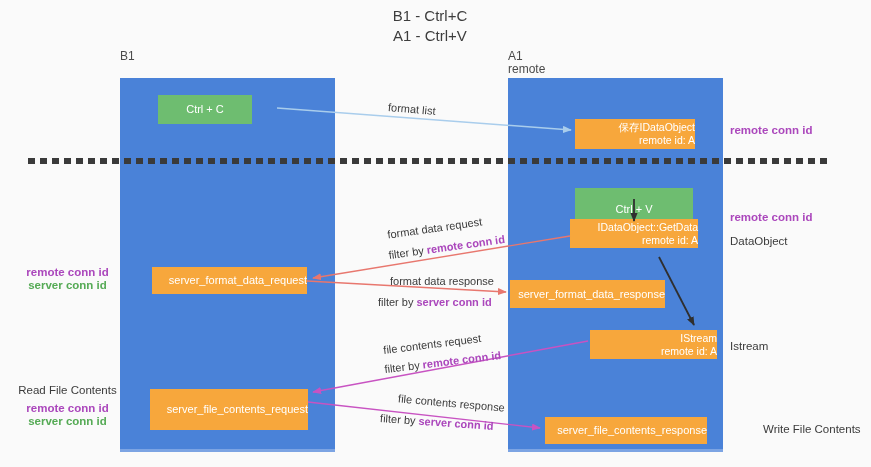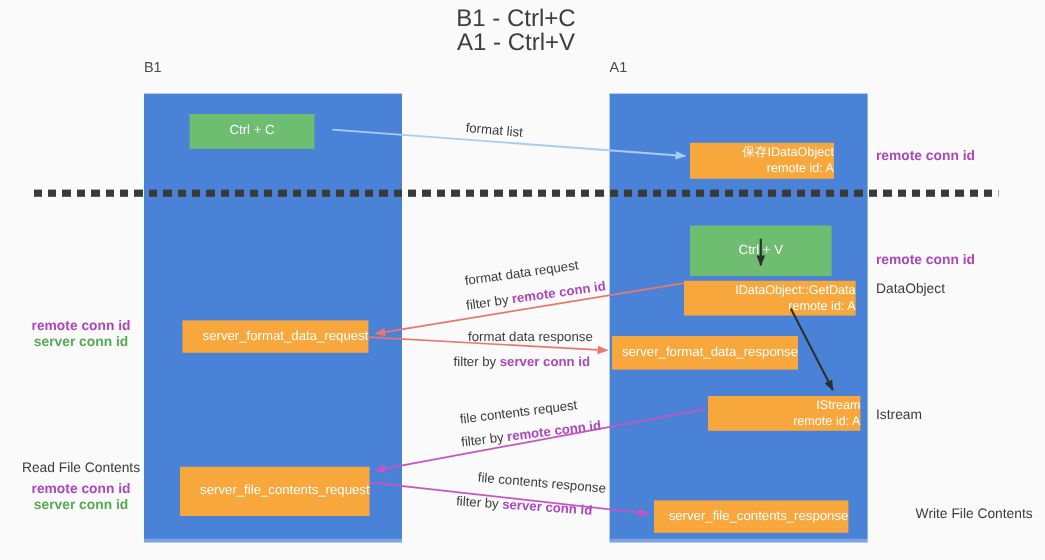--- a/index.html
+++ b/index.html
@@ -5,21 +5,21 @@
   html,body{margin:0;padding:0;}
   body{
     width:871px;height:467px;position:relative;overflow:hidden;
     background:#fafafa;
     font-family:"Liberation Sans","DejaVu Sans",sans-serif;
     -webkit-font-smoothing:antialiased;
   }
   .abs{position:absolute;}
   .title{
     left:290px;top:6px;width:280px;text-align:center;
-    font-size:20px;line-height:20px;color:#3d3d3d;
+    font-size:15px;line-height:20px;color:#3d3d3d;
   }
   .lane-header{
     width:215px;text-align:left;font-size:12px;line-height:13px;color:#4a4a4a;
   }
   .lane{
     width:215px;top:78px;height:374px;background:#4a82d8;
     box-shadow:inset 0 -3px 0 rgba(255,255,255,.28);
   }
   .dashline{
     left:28px;top:158px;width:804px;height:6px;
@@ -49,41 +49,42 @@
 <div class="abs title">
   <div>B1 - Ctrl+C</div>
   <div>A1 - Ctrl+V</div>
 </div>
 
 <div class="abs lane-header" style="left:120px;top:50px">
   <div>B1</div>
 </div>
 <div class="abs lane-header" style="left:508px;top:50px">
   <div>A1</div>
+  <div>remote</div>
 </div>
 
 <div class="abs lane" style="left:120px"></div>
 <div class="abs lane" style="left:508px"></div>
 
 <div class="abs dashline"></div>
 
-<div class="box green" style="left:158px;top:95px;width:104px;height:29px">
+<div class="box green" style="left:158px;top:95px;width:94px;height:29px">
   <div>Ctrl + C</div>
 </div>
 
 <div class="box orange two-line" style="left:575px;top:119px;width:120px;height:30px">
   <div>保存IDataObject</div>
   <div>remote id: A</div>
 </div>
 
 <div class="box green" style="left:575px;top:188px;width:118px;height:42px">
   <div>Ctrl + V</div>
 </div>
 
-<div class="box orange two-line" style="left:570px;top:234px;width:143px;height:29px">
+<div class="box orange two-line" style="left:570px;top:219px;width:128px;height:29px">
   <div>IDataObject::GetData</div>
   <div>remote id: A</div>
 </div>
 
 <div class="box orange" style="left:152px;top:267px;width:155px;height:27px">
   <div>server_format_data_request</div>
 </div>
 
 <div class="box orange" style="left:510px;top:280px;width:155px;height:28px">
   <div>server_format_data_response</div>

